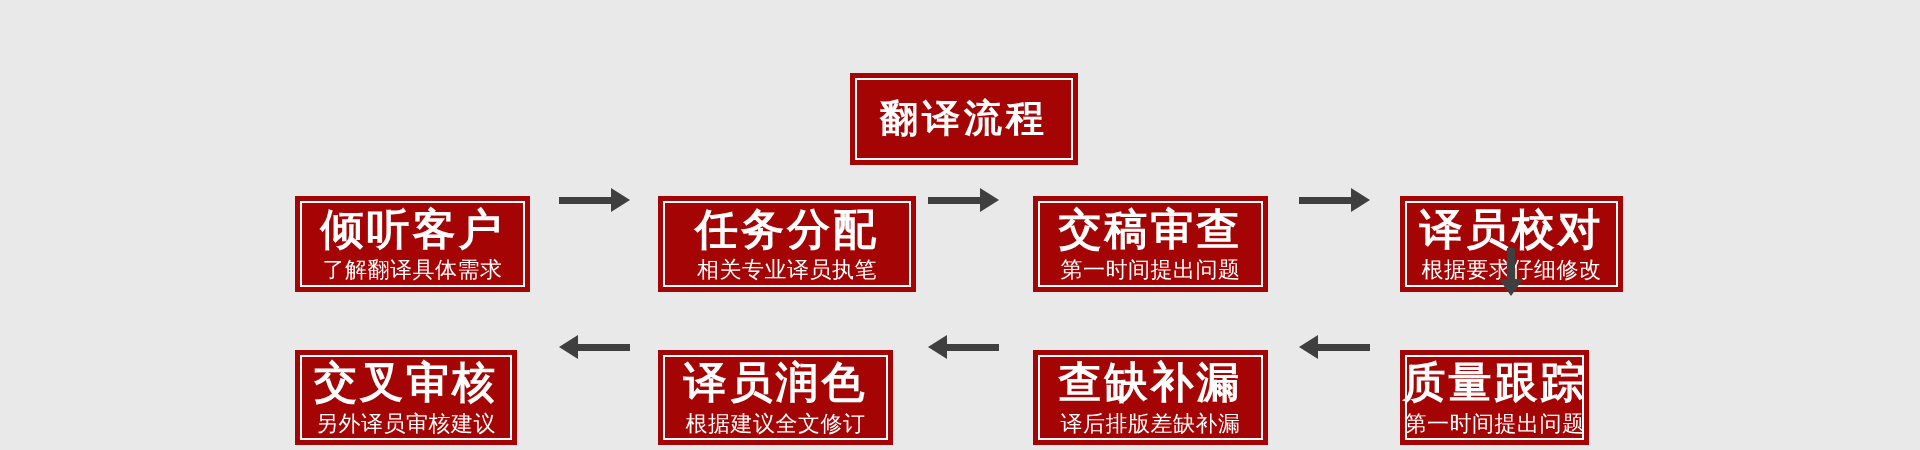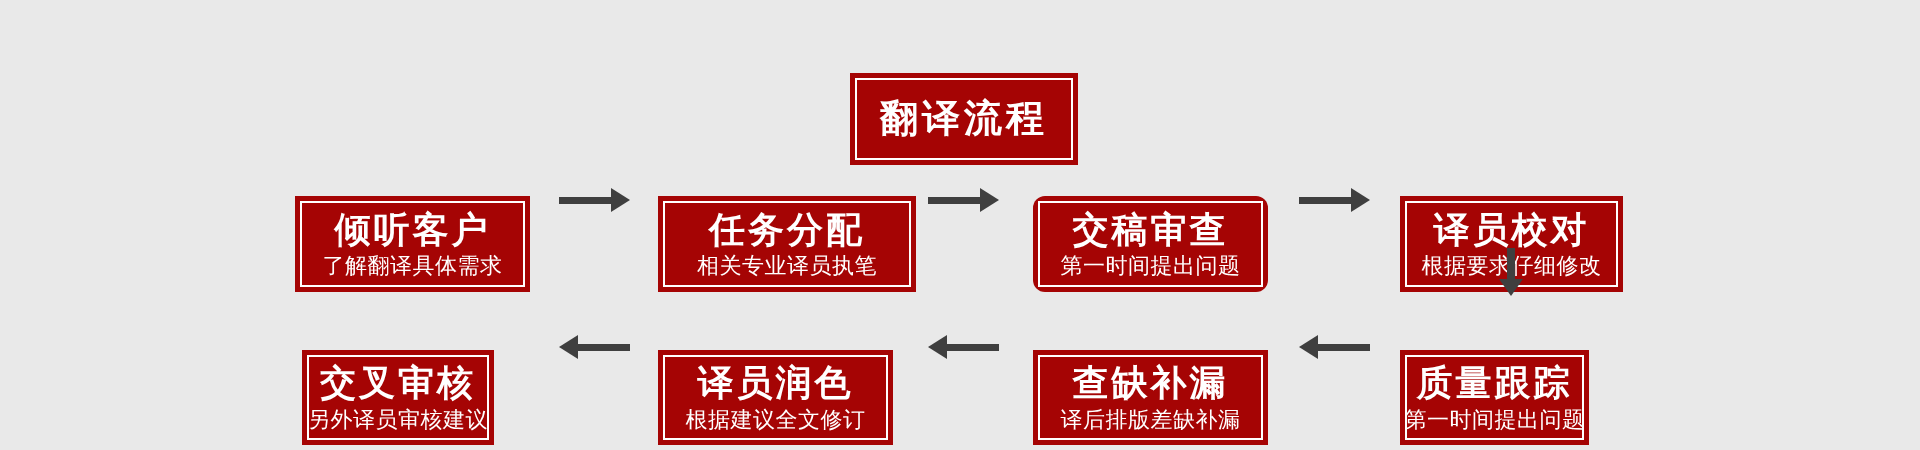--- a/index.html
+++ b/index.html
@@ -33,21 +33,21 @@
     height:100%;
     box-sizing:border-box;
     display:flex;
     flex-direction:column;
     align-items:center;
     justify-content:center;
   }
   .node-title{
     color:var(--white);
     font-weight:bold;
-    font-size:36px;
+    font-size:43px;
     letter-spacing:3px;
     line-height:1.15;
     white-space:nowrap;
   }
   .node-sub{
     color:var(--white);
     font-weight:normal;
     font-size:22px;
     letter-spacing:0.5px;
     line-height:1.2;
@@ -117,21 +117,21 @@
     </div>
   </div>
 
   <div class="node" style="left:658px;top:148px;width:258px;height:96px;">
     <div class="inner">
       <div class="node-title">任务分配</div>
       <div class="node-sub">相关专业译员执笔</div>
     </div>
   </div>
 
-  <div class="node" style="left:1033px;top:148px;width:235px;height:96px;border-radius:12px;">
+  <div class="node" style="left:1033px;top:148px;width:235px;height:96px;">
     <div class="inner">
       <div class="node-title">交稿审查</div>
       <div class="node-sub">第一时间提出问题</div>
     </div>
   </div>
 
   <div class="node" style="left:1400px;top:148px;width:223px;height:96px;">
     <div class="inner">
       <div class="node-title">译员校对</div>
       <div class="node-sub">根据要求仔细修改</div>
@@ -149,21 +149,21 @@
   <div class="arrow" style="left:1299px;top:188px;">
     <span class="shaft"></span>
       <span class="head-right"></span>
   </div>
 
   <div class="arrow-down" style="left:1499px;top:248px;">
     <span class="v-shaft"></span>
       <span class="v-head"></span>
   </div>
 
-  <div class="node" style="left:302px;top:302px;width:192px;height:95px;text-align:right;">
+  <div class="node" style="left:295px;top:302px;width:222px;height:95px;text-align:right;">
     <div class="inner">
       <div class="node-title">交叉审核</div>
       <div class="node-sub">另外译员审核建议</div>
     </div>
   </div>
 
   <div class="node" style="left:1033px;top:302px;width:235px;height:95px;">
     <div class="inner">
       <div class="node-title">查缺补漏</div>
       <div class="node-sub">译后排版差缺补漏</div>

